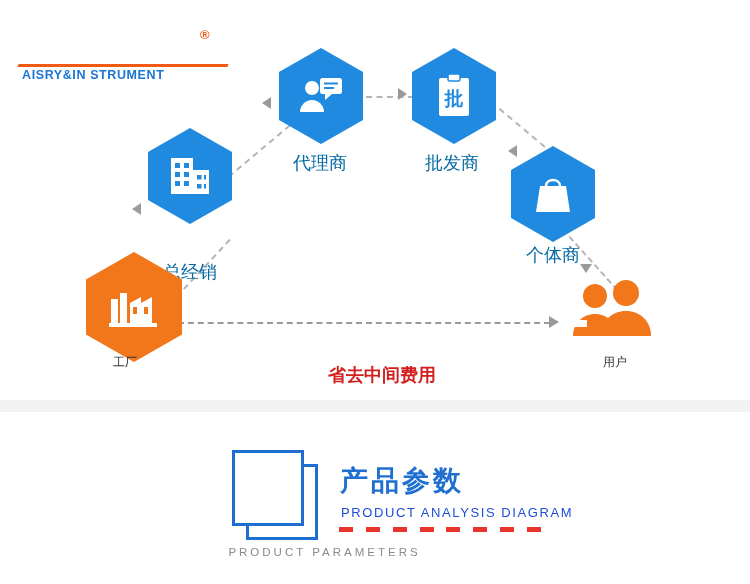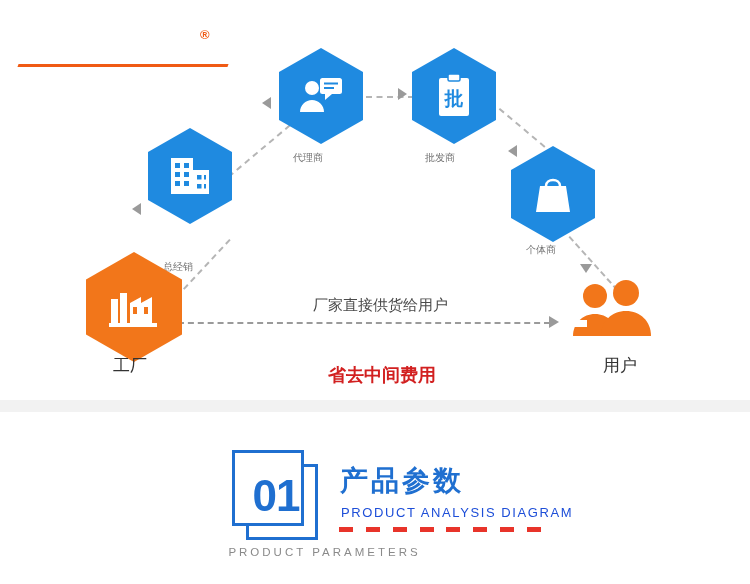--- a/index.html
+++ b/index.html
@@ -54,25 +54,25 @@
     background:#1f8ae0;
     clip-path:polygon(50% 0%,100% 25%,100% 75%,50% 100%,0% 75%,0% 25%);
     display:flex;align-items:center;justify-content:center;
   }
   .hex.orange{background:#f2761a;}
   .hex.big{width:96px;height:110px;}
   .hex svg{display:block;}
 
   .node-label{
     position:absolute;
-    font-size:10px;color:#737373;
+    font-size:18px;color:#0369a1;
     white-space:nowrap;
     font-family:"DejaVu Sans","Liberation Sans",sans-serif;
   }
-  .node-label.big{font-size:17px;color:#333;}
+  .node-label.big{font-size:12px;color:#333;}
 
   .arrow-tri{
     position:absolute;width:0;height:0;
   }
 
   .dashline{
     position:absolute;height:0;border-top:2px dashed #9a9a9a;
   }
   .diag-line{
     position:absolute;border-top:2px dashed #b5b5b5;transform-origin:0 0;
@@ -131,38 +131,38 @@
 </head>
 <body>
 
 <div class="stage">
 
   <div class="diagram">
 
     <div class="logo">
       <div class="logo-rule"></div>
       <div class="logo-reg">®</div>
+      <div class="logo-sub">AISRY&amp;IN<span class="o"> </span>STRUMENT</div>
     </div>
 
     <div class="diag-line" style="left:176px;top:296px;width:78px;transform:rotate(-47deg);"></div>
     <div class="diag-line" style="left:228px;top:176px;width:80px;transform:rotate(-40deg);"></div>
     <div class="diag-line" style="left:366px;top:96px;width:48px;transform:rotate(0deg);"></div>
     <div class="diag-line" style="left:500px;top:108px;width:70px;transform:rotate(40deg);"></div>
     <div class="diag-line" style="left:570px;top:236px;width:72px;transform:rotate(48deg);"></div>
 
     <div class="arrow-tri" style="left:262px;top:97px;border-top:6px solid transparent;border-bottom:6px solid transparent;border-right:9px solid #9a9a9a;"></div>
     <div class="arrow-tri" style="left:398px;top:88px;border-top:6px solid transparent;border-bottom:6px solid transparent;border-left:9px solid #9a9a9a;"></div>
     <div class="arrow-tri" style="left:132px;top:203px;border-top:6px solid transparent;border-bottom:6px solid transparent;border-right:9px solid #9a9a9a;"></div>
     <div class="arrow-tri" style="left:508px;top:145px;border-top:6px solid transparent;border-bottom:6px solid transparent;border-right:9px solid #9a9a9a;"></div>
     <div class="arrow-tri" style="left:580px;top:264px;border-left:6px solid transparent;border-right:6px solid transparent;border-top:9px solid #9a9a9a;"></div>
 
     <div class="dashline" style="left:178px;top:322px;width:372px;"></div>
     <div class="arrow-tri" style="left:549px;top:316px;border-top:6px solid transparent;border-bottom:6px solid transparent;border-left:10px solid #9a9a9a;"></div>
 
-    <div class="flow-text" style="left:313px;top:296px;">厂家直接供货给用户</div>
     <div class="flow-text-red" style="left:328px;top:336px;margin-top:27px;">省去中间费用</div>
 
     <div class="hex" style="left:279px;top:48px;">
       <span>
         <svg width="46" height="40" viewBox="0 0 46 40">
           <circle cx="14" cy="12" r="7" fill="#ffffff"></circle>
           <path d="M2 36c0-7 5.5-12 12-12s12 5 12 12z" fill="#ffffff"></path>
           <rect x="22" y="2" width="22" height="16" rx="2.5" fill="#ffffff"></rect>
           <path d="M27 18 l0 6 l7 -6 z" fill="#ffffff"></path>
           <rect x="26" y="6.5" width="14" height="2" fill="#1f8ae0"></rect>
@@ -240,21 +240,20 @@
     </div>
     <div class="node-label big" style="left:603px;top:354px;">用户</div>
 
   </div>
 
   <div class="band"></div>
 
   <div class="bottom">
     <div class="num-box-shadow"></div>
     <div class="num-box"></div>
-    <div class="num-text">01</div>
 
     <div class="title-cn">产品参数</div>
     <div class="title-en">PRODUCT ANALYSIS DIAGRAM</div>
     <div class="dash-row">
       <i></i>
         <i></i>
         <i></i>
         <i></i>
         <i></i>
         <i></i>

